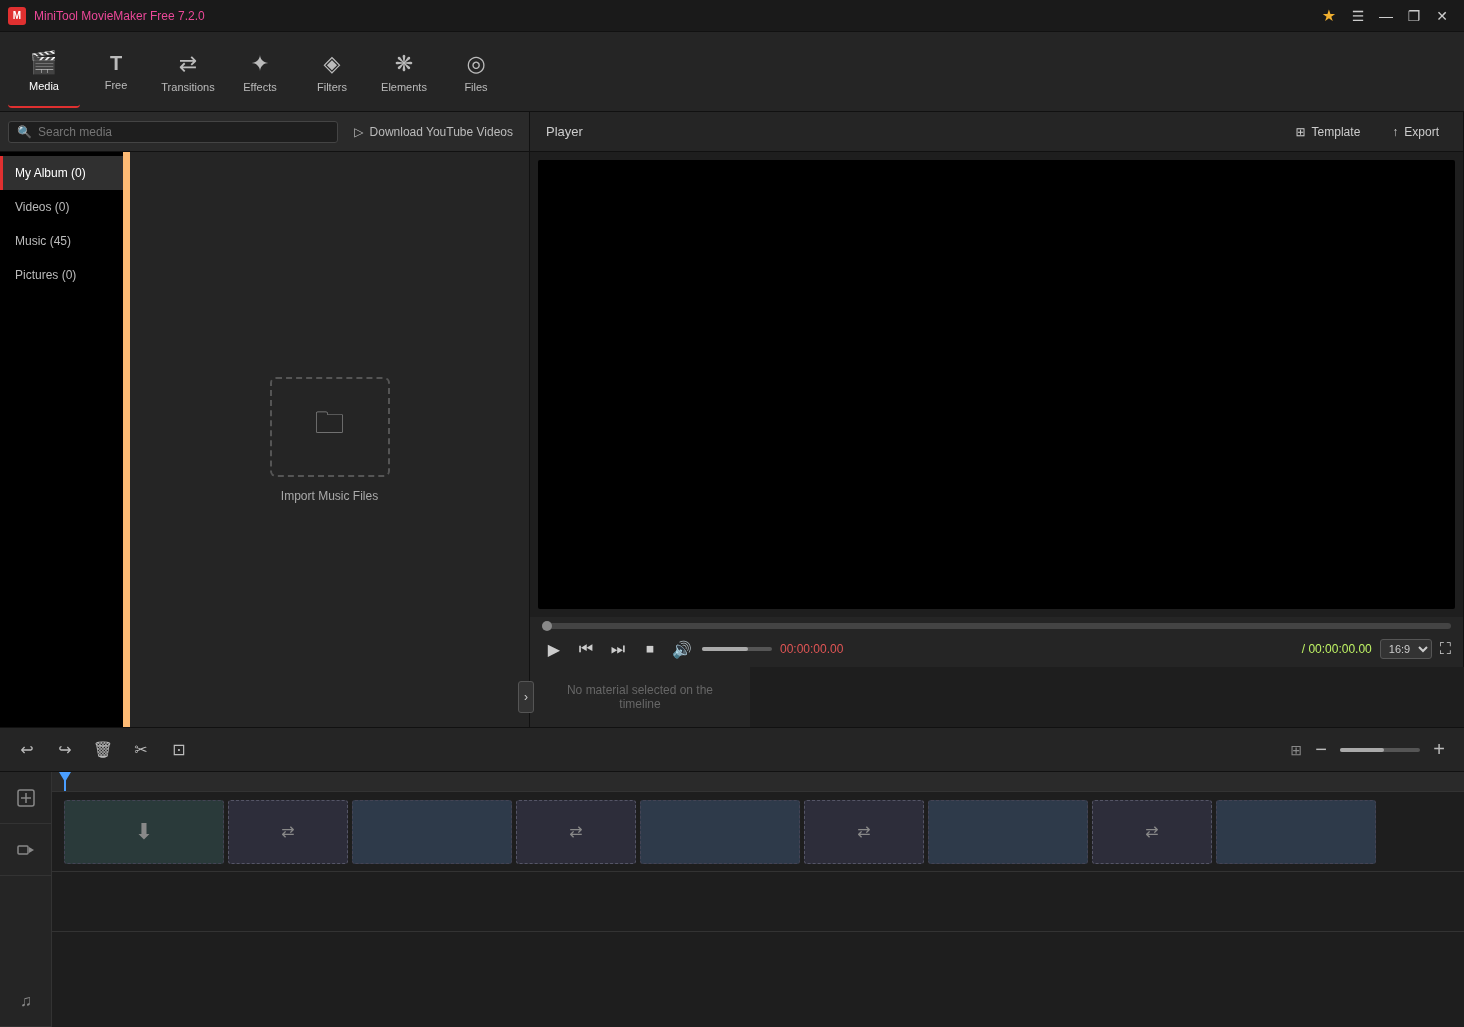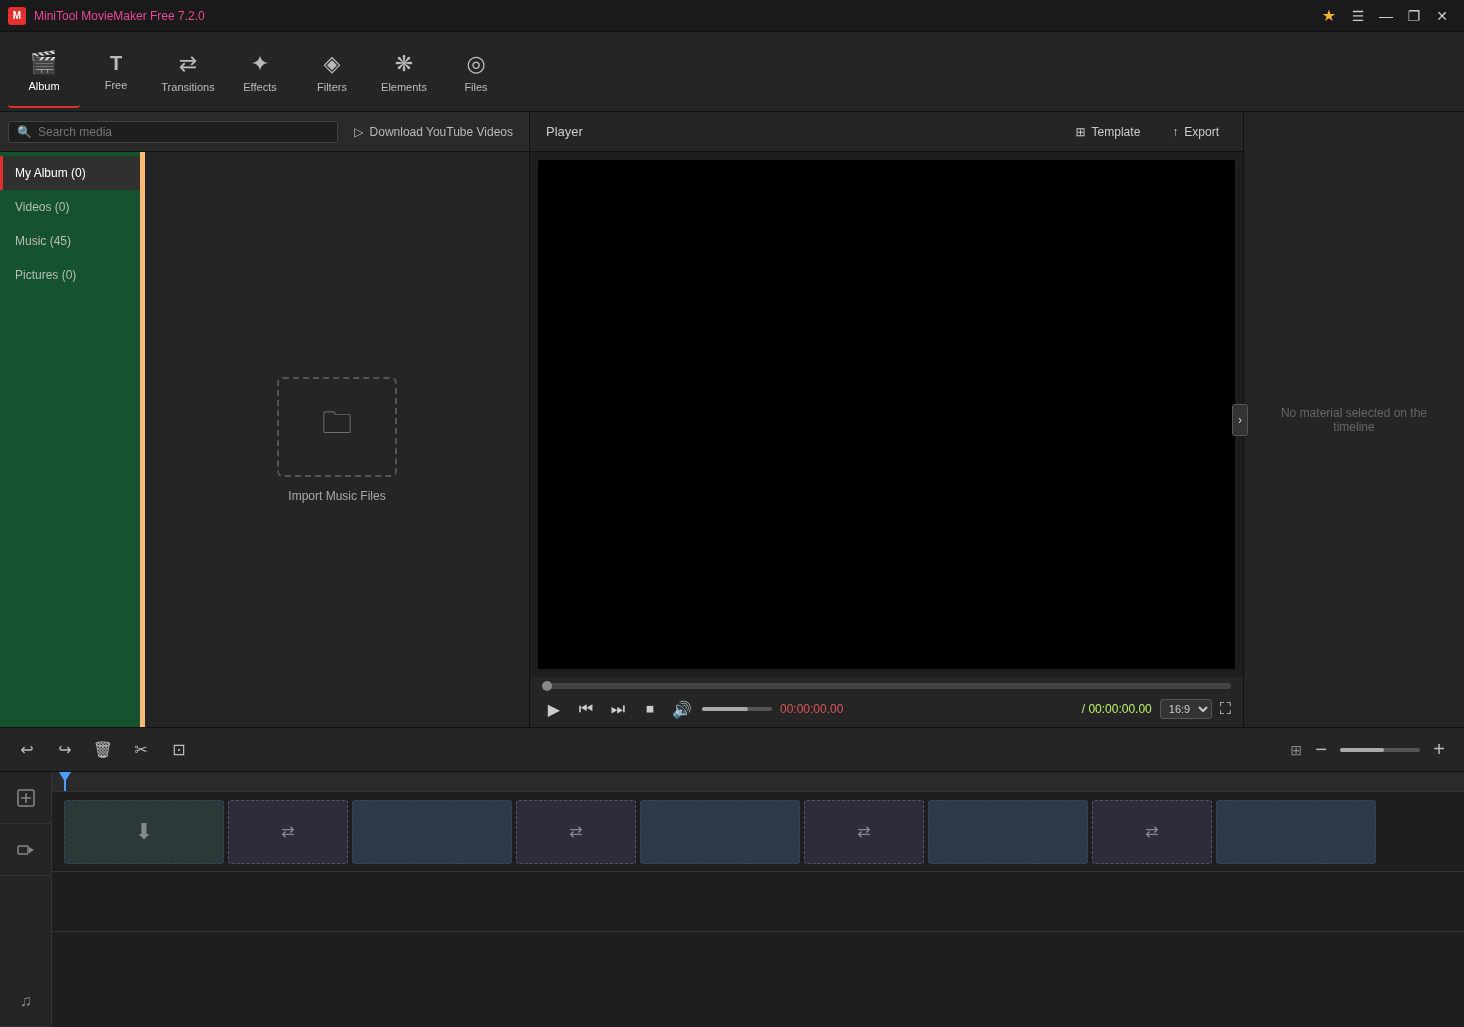--- a/index.html
+++ b/index.html
@@ -155,23 +155,23 @@
 
     
     .left-panel-body {
       display: flex;
       flex: 1;
       overflow: hidden;
     }
 
     
     .sidebar-nav {
-      width: 145px;
-      background: #14532d;
-      border-right: 5px solid #fdba74;
+      width: 130px;
+      background: #000000;
+      border-right: 7px solid #fdba74;
       flex-shrink: 0;
       padding: 4px 0;
     }
     .sidebar-nav-item {
       padding: 10px 12px;
       cursor: pointer;
       color: #bbb;
       font-size: 12px;
       border-left: 3px solid transparent;
     }
@@ -208,21 +208,21 @@
     }
     .import-label {
       font-size: 12px;
       color: #aaa;
     }
 
     
     .right-section {
       display: flex;
       flex: 1;
-      flex-direction: row;
+      flex-direction: column;
     }
 
     
     .player-panel {
       flex: 1;
       display: flex;
       flex-direction: column;
       background: #1e1e1e;
       border-right: 1px solid #111;
     }
@@ -552,21 +552,21 @@
   <span class="titlebar-icon-star">★</span>
   <button class="titlebar-btn">☰</button>
   <button class="titlebar-btn">—</button>
   <button class="titlebar-btn">❐</button>
   <button class="titlebar-btn close">✕</button>
 </div>
 
 <div class="toolbar">
   <div class="toolbar-item active">
     <span class="icon-svg">🎬</span>
-    <span class="label">Album</span>
+    <span class="label">Media</span>
   </div>
   <div class="toolbar-item">
     <span class="icon-svg" style="font-size:20px;font-weight:bold;">T</span>
     <span class="label">Free</span>
   </div>
   <div class="toolbar-item">
     <span class="icon-svg">⇄</span>
     <span class="label">Transitions</span>
   </div>
   <div class="toolbar-item">

